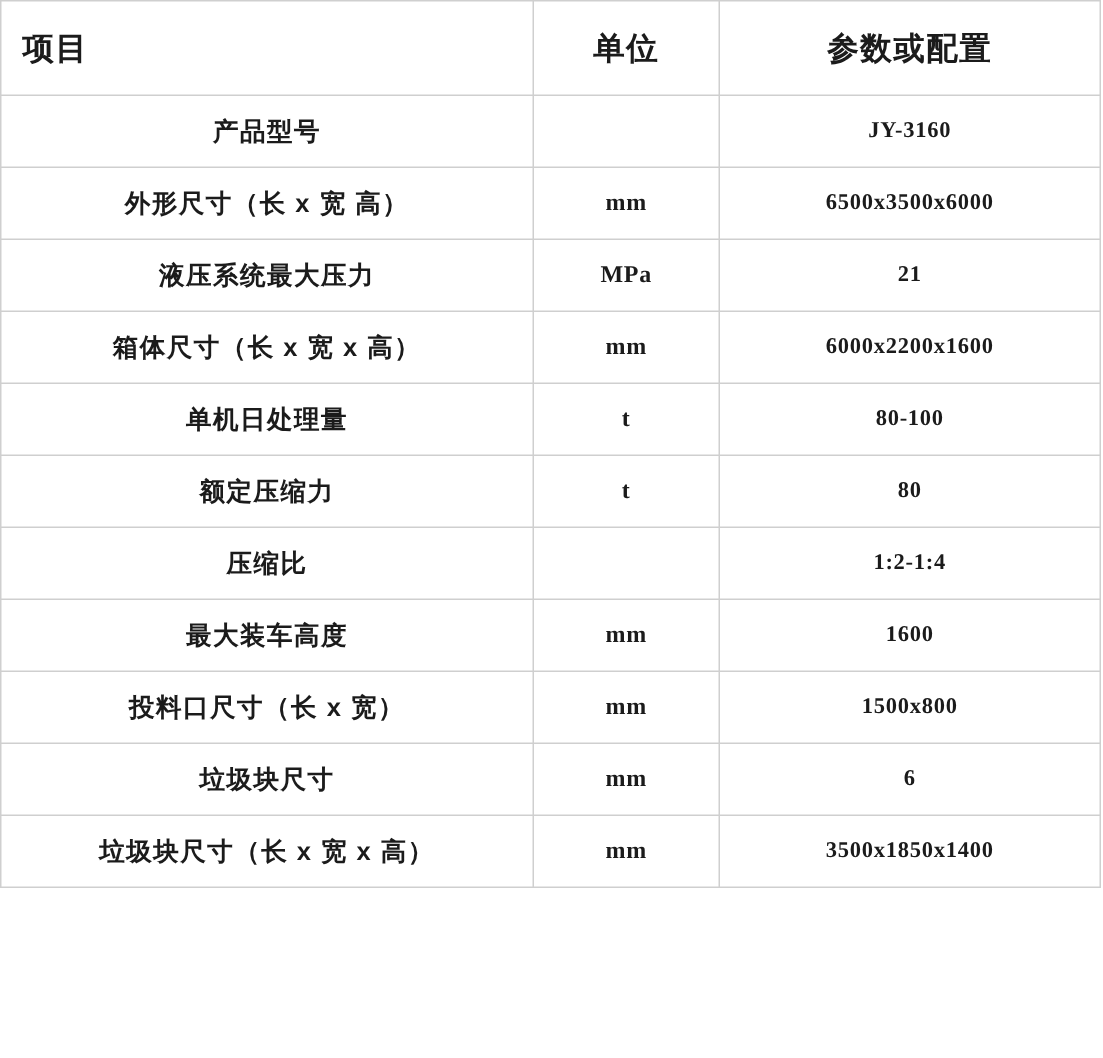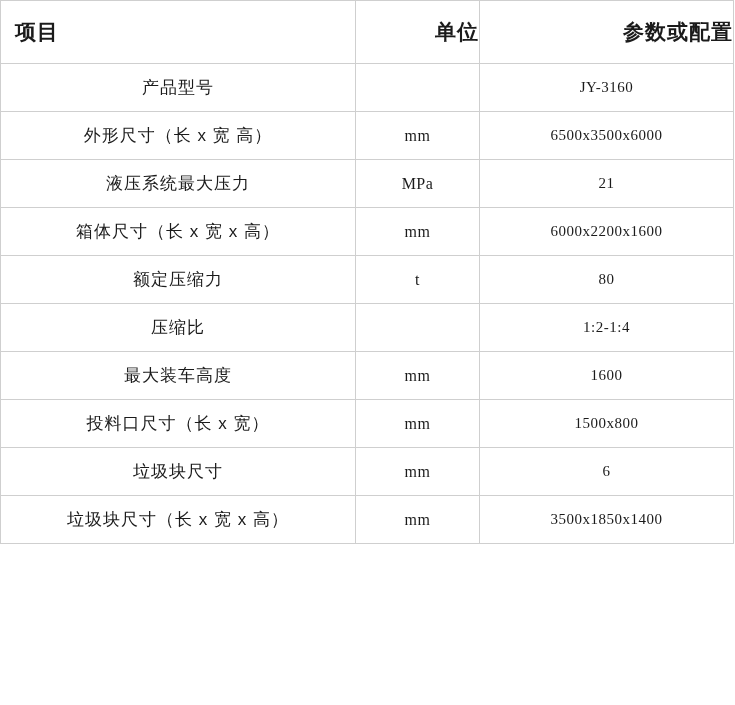--- a/index.html
+++ b/index.html
@@ -33,30 +33,29 @@
     border: 1px solid #cfcfcf;
     text-align: center;
     vertical-align: middle;
     padding: 0;
   }
   table.spec-table thead th {
     height: 62px;
     font-size: 21px;
     font-weight: bold;
     letter-spacing: 1px;
-    text-align: right;
   }
   table.spec-table thead th.head-item {
     text-align: left;
     padding-left: 14px;
   }
   table.spec-table tbody td {
     height: 47px;
     font-size: 17px;
-    font-weight: normal;
+    font-weight: bold;
     margin-left: 12px;
   }
   table.spec-table tbody td.cell-item {
     letter-spacing: 1px;
   }
   table.spec-table tbody td.cell-unit,
   table.spec-table tbody td.cell-value {
     font-family: "Liberation Serif", serif;
     font-size: 16px;
     letter-spacing: 0.5px;
@@ -97,20 +96,25 @@
           <td class="cell-item">液压系统最大压力</td>
           <td class="cell-unit">MPa</td>
           <td class="cell-value">21</td>
         </tr>
         <tr>
           <td class="cell-item">箱体尺寸（长 x 宽 x 高）</td>
           <td class="cell-unit">mm</td>
           <td class="cell-value">6000x2200x1600</td>
         </tr>
         <tr>
+          <td class="cell-item">单机日处理量</td>
+          <td class="cell-unit">t</td>
+          <td class="cell-value">80-100</td>
+        </tr>
+        <tr>
           <td class="cell-item">额定压缩力</td>
           <td class="cell-unit">t</td>
           <td class="cell-value">80</td>
         </tr>
         <tr>
           <td class="cell-item">压缩比</td>
           <td class="cell-unit"></td>
           <td class="cell-value">1:2-1:4</td>
         </tr>
         <tr>

